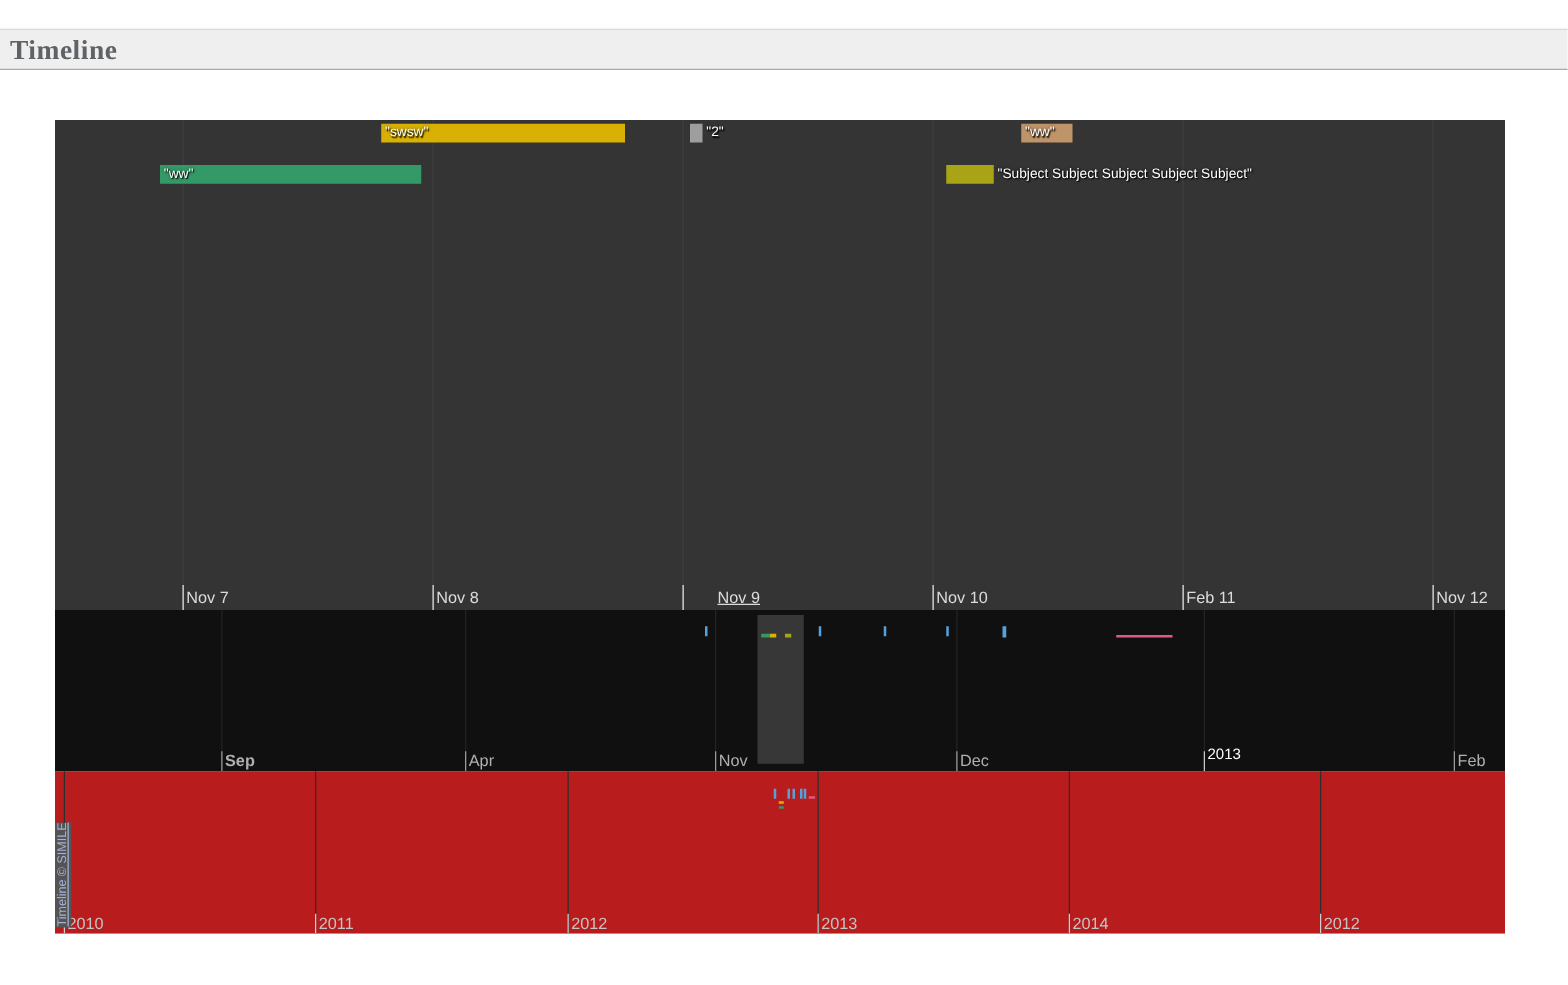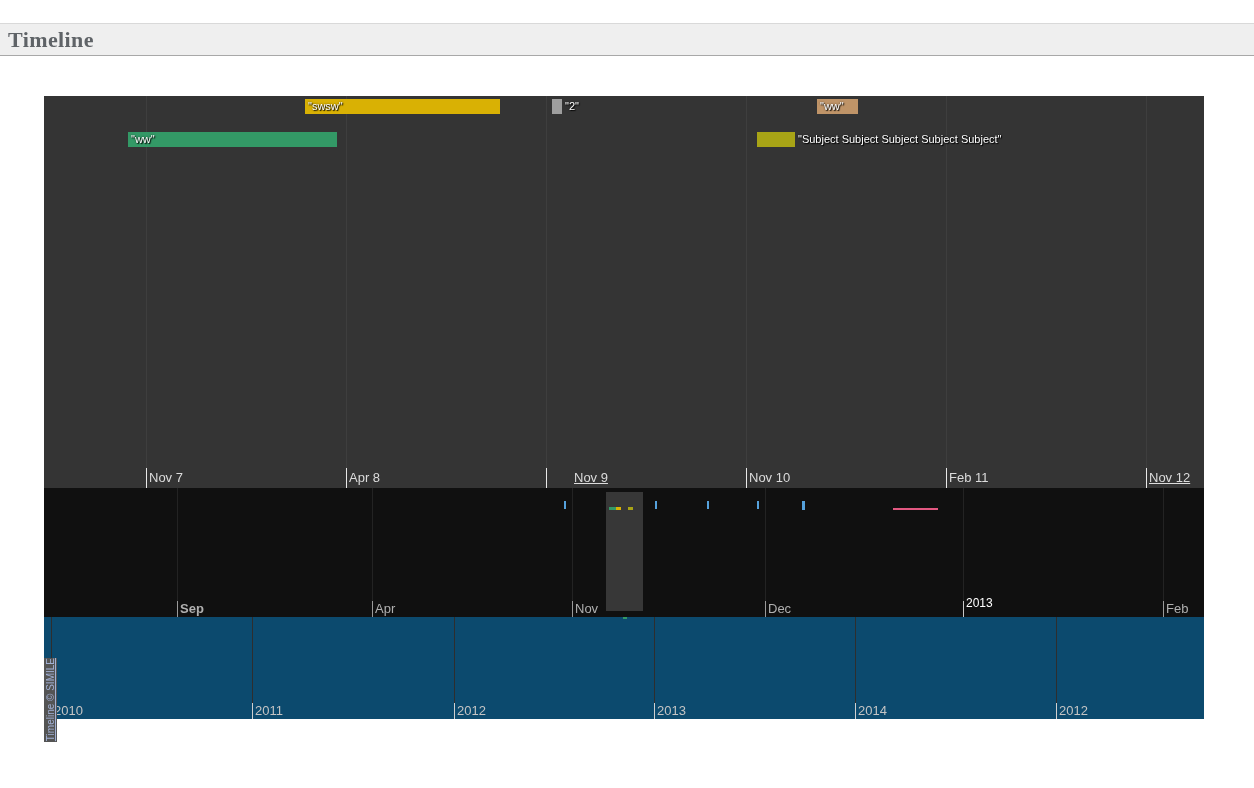--- a/index.html
+++ b/index.html
@@ -25,21 +25,21 @@
        font-size:10px;color:#a2b1d6;text-decoration:underline;}
 </style>
 </head>
 <body>
 
 <div class="header-bar">
   <h1 class="page-title">Timeline</h1>
 </div>
 
 <div id="widget" class="widget">
-    <div class="band" style="top: 493px; height: 130px; background: #0c4a6e;">
+    <div class="band" style="top: 521px; height: 130px; background: #b91c1c;">
       <div class="gridline" style="left: 7px; height: 130px; background: rgb(46, 46, 46);"></div>
       <div class="btick" style="left: 7px; height: 16px; background: rgb(208, 208, 208);"></div>
       <div class="tick-label" style="left: 10px; top: 114px; color: rgb(196, 196, 196);">2010</div>
       <div class="gridline" style="left: 208px; height: 130px; background: rgb(46, 46, 46);"></div>
       <div class="btick" style="left: 208px; height: 16px; background: rgb(208, 208, 208);"></div>
       <div class="tick-label" style="left: 211px; top: 114px; color: rgb(196, 196, 196);">2011</div>
       <div class="gridline" style="left: 410px; height: 130px; background: rgb(46, 46, 46);"></div>
       <div class="btick" style="left: 410px; height: 16px; background: rgb(208, 208, 208);"></div>
       <div class="tick-label" style="left: 413px; top: 114px; color: rgb(196, 196, 196); text-align: center;">2012</div>
       <div class="gridline" style="left: 610px; height: 130px; background: rgb(46, 46, 46);"></div>
@@ -89,33 +89,33 @@
       <div class="marker" style="left: 713px; top: 13px; width: 2px; height: 8px; background: rgb(85, 161, 220);"></div>
       <div class="marker" style="left: 758px; top: 13px; width: 3px; height: 9px; background: rgb(85, 161, 220);"></div>
       <div class="marker" style="left: 849px; top: 20px; width: 45px; height: 2px; background: rgb(226, 88, 129);"></div>
     </div>
     <div class="band" style="top: 0px; height: 392px; background: rgb(52, 52, 52);">
       <div class="gridline" style="left: 102px; height: 392px; background: rgb(62, 62, 62);"></div>
       <div class="btick" style="left: 102px; height: 20px; background: rgb(232, 232, 232);"></div>
       <div class="tick-label" style="left: 105px; top: 374px; color: rgb(220, 220, 220);">Nov 7</div>
       <div class="gridline" style="left: 302px; height: 392px; background: rgb(62, 62, 62);"></div>
       <div class="btick" style="left: 302px; height: 20px; background: rgb(232, 232, 232);"></div>
-      <div class="tick-label" style="left: 305px; top: 374px; color: rgb(220, 220, 220);">Apr 8</div>
+      <div class="tick-label" style="left: 305px; top: 374px; color: rgb(220, 220, 220);">Nov 8</div>
       <div class="gridline" style="left: 502px; height: 392px; background: rgb(62, 62, 62);"></div>
       <div class="btick" style="left: 502px; height: 20px; background: rgb(232, 232, 232);"></div>
       <div class="tick-label" style="left: 530px; top: 374px; color: rgb(220, 220, 220); text-decoration: underline;">Nov 9</div>
       <div class="gridline" style="left: 702px; height: 392px; background: rgb(62, 62, 62);"></div>
       <div class="btick" style="left: 702px; height: 20px; background: rgb(232, 232, 232);"></div>
       <div class="tick-label" style="left: 705px; top: 374px; color: rgb(220, 220, 220);">Nov 10</div>
       <div class="gridline" style="left: 902px; height: 392px; background: rgb(62, 62, 62);"></div>
       <div class="btick" style="left: 902px; height: 20px; background: rgb(232, 232, 232);"></div>
       <div class="tick-label" style="left: 905px; top: 374px; color: rgb(220, 220, 220);">Feb 11</div>
       <div class="gridline" style="left: 1102px; height: 392px; background: rgb(62, 62, 62);"></div>
       <div class="btick" style="left: 1102px; height: 20px; background: rgb(232, 232, 232);"></div>
-      <div class="tick-label" style="left: 1105px; top: 374px; color: rgb(220, 220, 220); text-decoration: underline;">Nov 12</div>
+      <div class="tick-label" style="left: 1105px; top: 374px; color: rgb(220, 220, 220);">Nov 12</div>
       <div class="tape" style="left: 261px; top: 3px; width: 195px; height: 15px; background: rgb(217, 177, 4);"></div>
       <div class="ev-label" style="top: 3px; line-height: 15px; left: 264px;">"swsw"</div>
       <div class="tape" style="left: 508px; top: 3px; width: 10px; height: 15px; background: rgb(158, 158, 158);"></div>
       <div class="ev-label" style="top: 3px; line-height: 15px; left: 521px;">"2"</div>
       <div class="tape" style="left: 773px; top: 3px; width: 41px; height: 15px; background: rgb(191, 148, 104);"></div>
       <div class="ev-label" style="top: 3px; line-height: 15px; left: 776px;">"ww"</div>
       <div class="tape" style="left: 84px; top: 36px; width: 209px; height: 15px; background: rgb(51, 153, 102);"></div>
       <div class="ev-label" style="top: 36px; line-height: 15px; left: 87px;">"ww"</div>
       <div class="tape" style="left: 713px; top: 36px; width: 38px; height: 15px; background: rgb(168, 164, 22);"></div>
       <div class="ev-label" style="top: 36px; line-height: 15px; left: 754px;">"Subject Subject Subject Subject Subject"</div>

